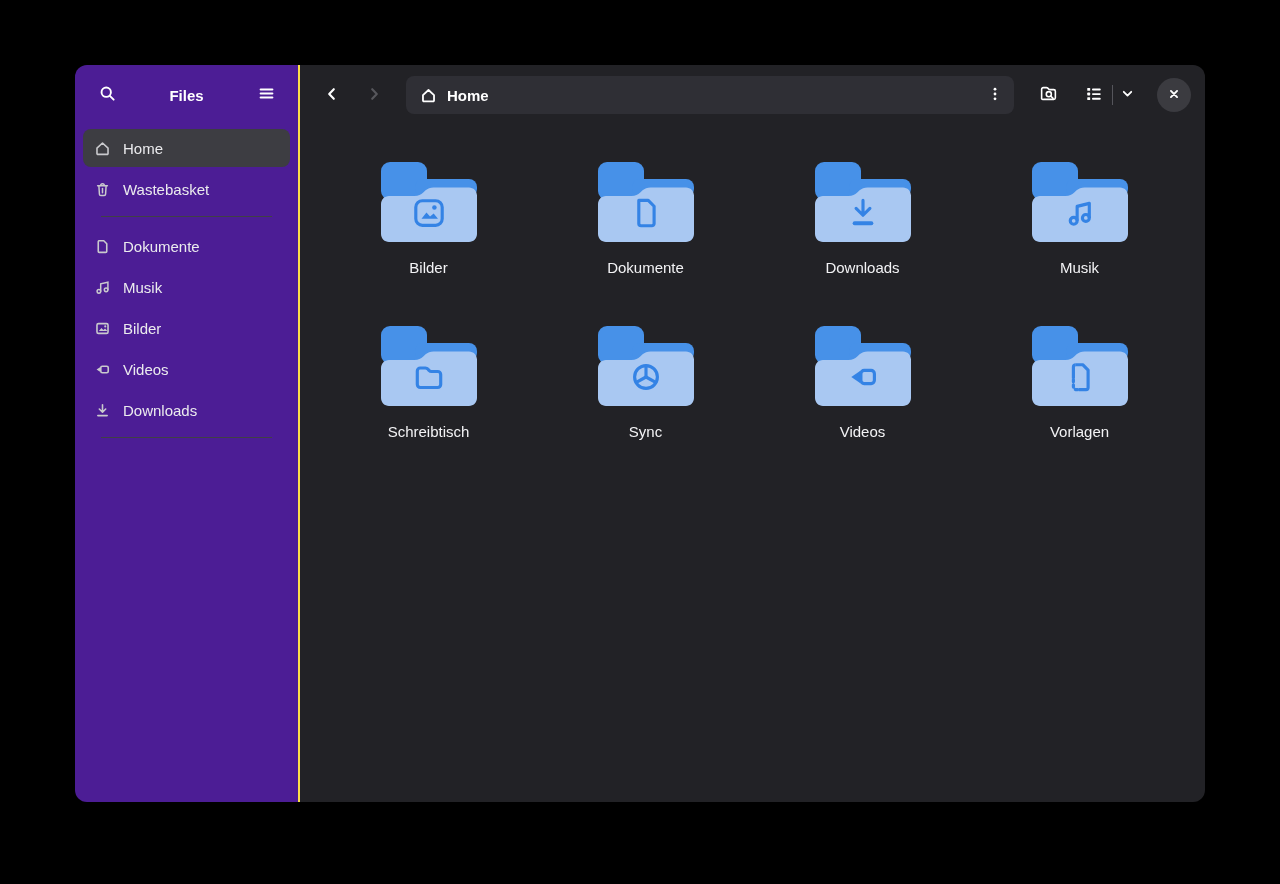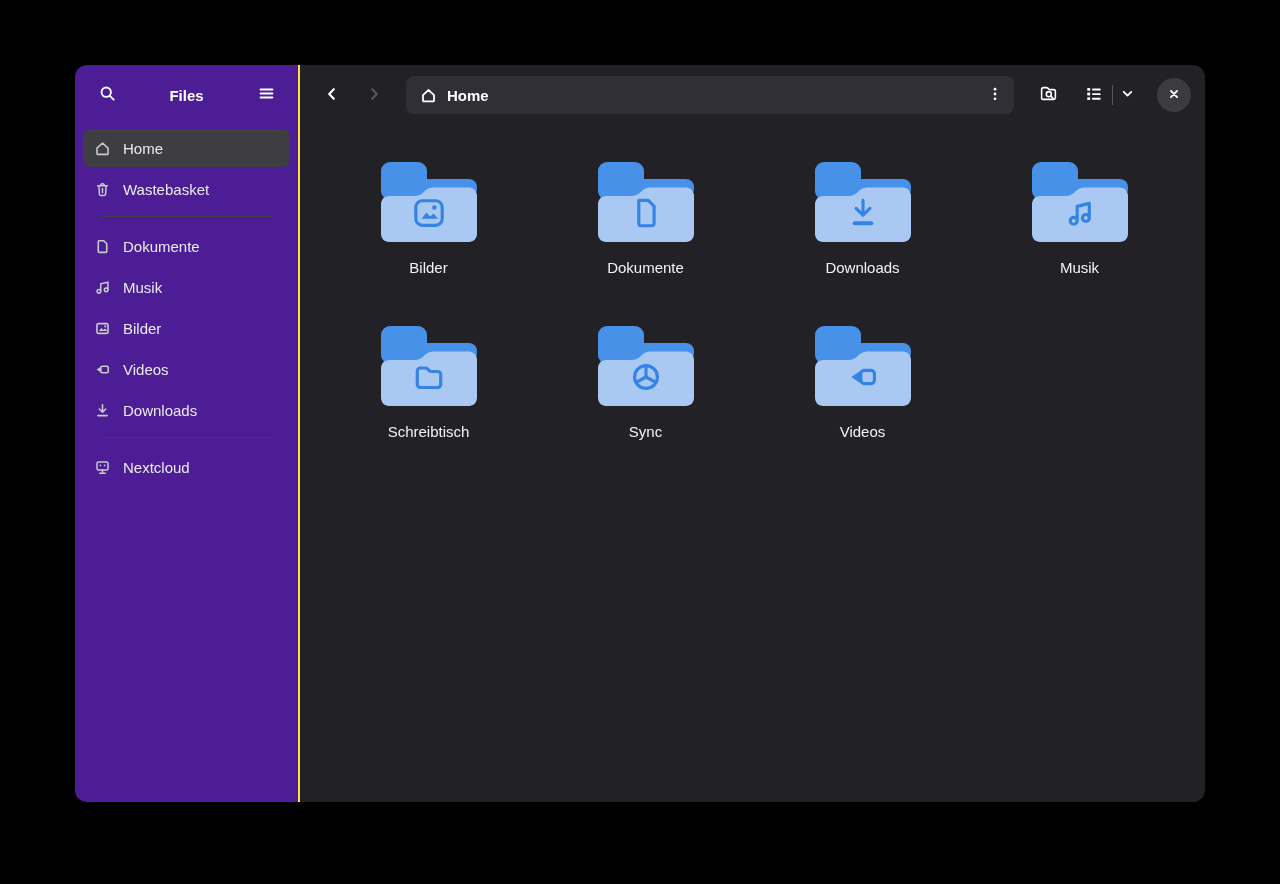--- a/index.html
+++ b/index.html
@@ -149,31 +149,20 @@
         </div>
         <div class="sidebar-row">
           <span class="sb-icon">
             <svg width="17" height="17" viewBox="0 0 16 16" fill="none" stroke="currentColor" stroke-width="1.5" stroke-linecap="round" stroke-linejoin="round">
               <path d="M8 2.6 v6.8 M5 6.6 L8 9.6 11 6.6 M3.6 12.8 h8.8"></path>
             </svg>
           </span>
           <span>Downloads</span>
         </div>
         <div class="sidebar-sep"></div>
-        <div class="sidebar-row">
-          <span class="sb-icon">
-            <svg width="17" height="17" viewBox="0 0 16 16" fill="none" stroke="currentColor" stroke-width="1.4" stroke-linecap="round" stroke-linejoin="round">
-              <rect x="2.8" y="2.8" width="10.4" height="7.6" rx="1.4"></rect>
-              <circle cx="6" cy="6" r=".8" fill="currentColor" stroke="none"></circle>
-              <circle cx="10" cy="6" r=".8" fill="currentColor" stroke="none"></circle>
-              <path d="M8 10.4 v2 M5.4 13.4 h5.2"></path>
-            </svg>
-          </span>
-          <span>Nextcloud</span>
-        </div>
       </nav>
   </aside>
 
   <main class="content">
     <div class="content-header">
       <div class="nav-btns">
         <button class="icon-btn">
           <span>
             <svg width="16" height="16" viewBox="0 0 16 16" fill="none" stroke="currentColor" stroke-width="2.1" stroke-linecap="round" stroke-linejoin="round">
                 <path d="M9.8 3.2 L5.2 8 l4.6 4.8"></path>
@@ -339,15 +328,30 @@
               <rect x="34" y="17" width="62" height="18" rx="8" fill="#4791e8"></rect>
               <path d="M88 80 H8 C3.6 80 0 76.4 0 72 V42 C0 37.6 3.6 34 8 34 H33.5 C37.5 34 40 32.8 42 30.8 L44.6 28.3 C46.6 26.4 49.2 25.4 52.7 25.4 H88 C92.4 25.4 96 29 96 33.4 V72 C96 76.4 92.4 80 88 80 Z" fill="#a9c8f2"></path>
             </svg>
             <svg class="emblem" width="36" height="36" viewBox="0 0 24 24" fill="none" stroke="#3483e5" stroke-width="2.1">
               <path d="M4.2 12 L10 8 v8 Z" fill="#3483e5" stroke="none"></path>
               <rect x="10.6" y="7.6" width="9" height="8.8" rx="2.2"></rect>
             </svg>
           </div>
           <div class="file-label">Videos</div>
         </div>
+        <div class="file-tile">
+          <div class="folder-ico">
+            <svg class="base" width="96" height="84" viewBox="0 0 96 84">
+              <rect x="0" y="0" width="46" height="38" rx="9" fill="#4791e8"></rect>
+              <rect x="34" y="17" width="62" height="18" rx="8" fill="#4791e8"></rect>
+              <path d="M88 80 H8 C3.6 80 0 76.4 0 72 V42 C0 37.6 3.6 34 8 34 H33.5 C37.5 34 40 32.8 42 30.8 L44.6 28.3 C46.6 26.4 49.2 25.4 52.7 25.4 H88 C92.4 25.4 96 29 96 33.4 V72 C96 76.4 92.4 80 88 80 Z" fill="#a9c8f2"></path>
+            </svg>
+            <svg class="emblem" width="36" height="36" viewBox="0 0 24 24" fill="none" stroke="#3483e5" stroke-width="2.1">
+              <path d="M9.2 3.8 h4.6 l3.6 3.6 V19 a1.4 1.4 0 0 1 -1.4 1.4 H11" stroke-linejoin="round"></path>
+              <path d="M9.2 3.8 a1.6 1.6 0 0 0 -1.6 1.6 V13" stroke-linejoin="round"></path>
+              <path d="M7.6 13.6 v5 a1.8 1.8 0 0 0 1.8 1.8 h1" stroke-dasharray="1.6 2" stroke-linecap="round"></path>
+            </svg>
+          </div>
+          <div class="file-label">Vorlagen</div>
+        </div>
       </div>
   </main>
 </div>
 
 </body></html>

